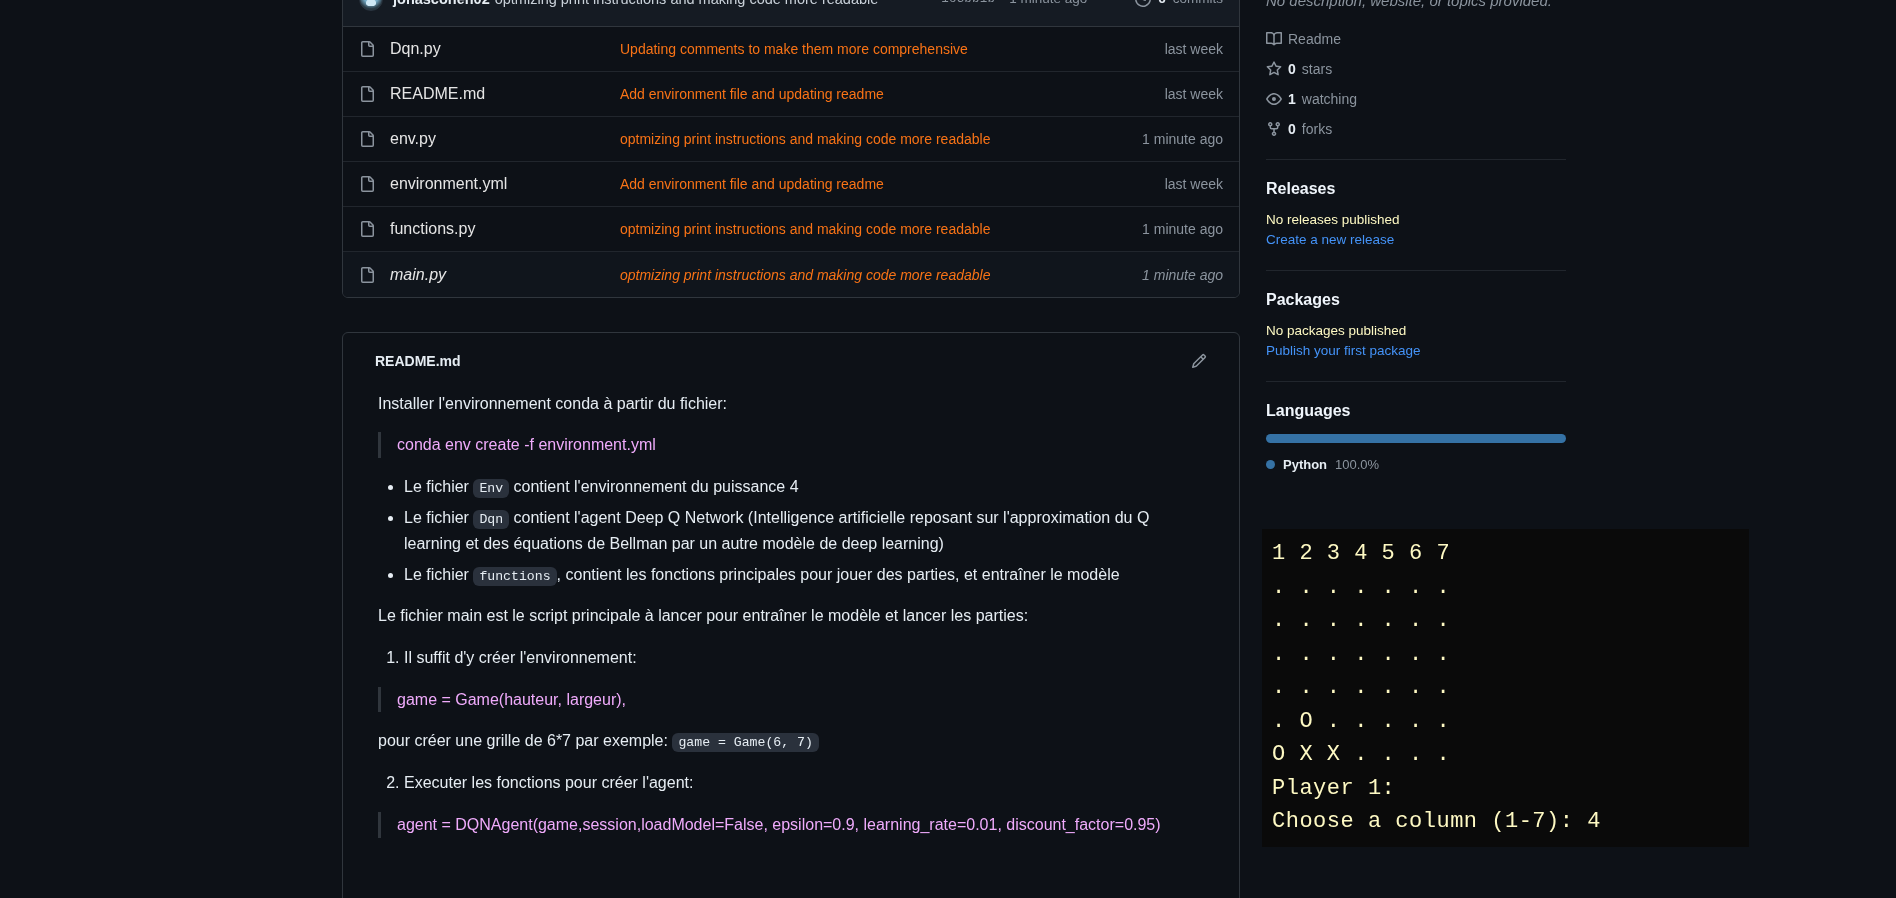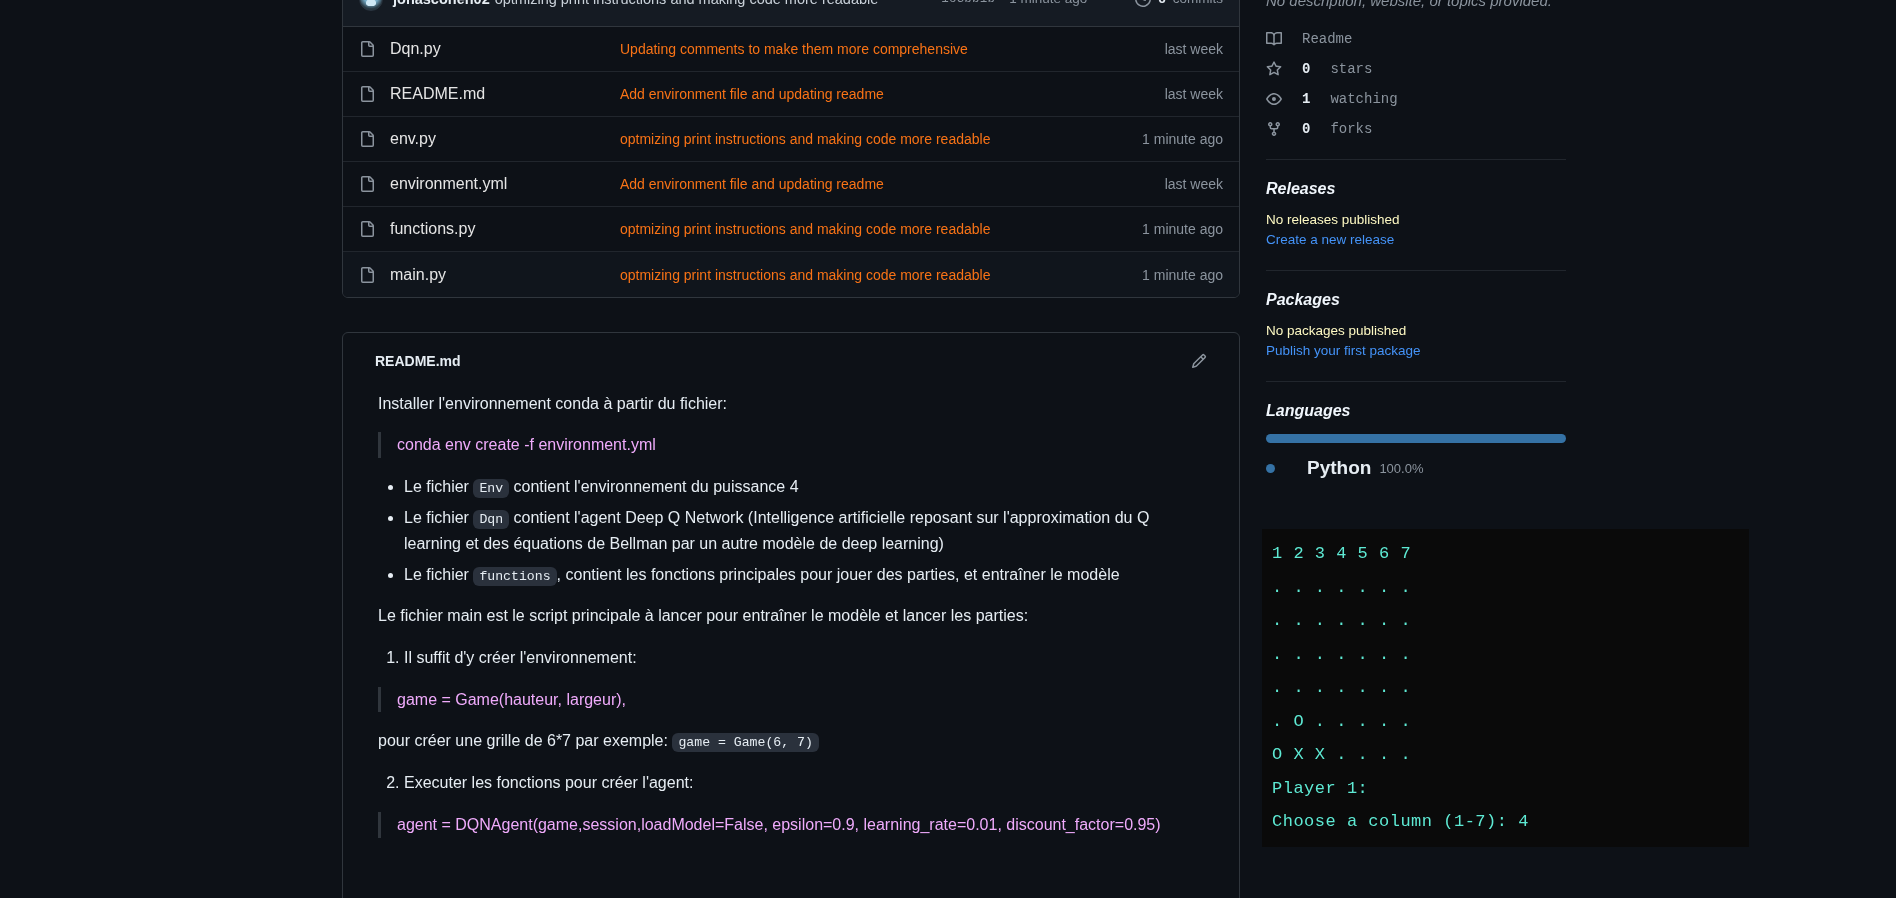--- a/index.html
+++ b/index.html
@@ -62,21 +62,21 @@
   .commit-count b { color: #e6edf3; font-weight: 600; }
 
   .file-row {
     display: flex; align-items: center;
     height: 45px;
     padding: 0 16px;
     border-bottom: 1px solid #21262d;
     font-size: 14px;
   }
   .file-row:last-child { border-bottom: none; }
-  .file-row.alt { background: #10151c; }
+  .file-row.alt { background: #10151c; font-style: italic; }
   .file-icon { flex: 0 0 20px; margin-right: 11px; display: flex; align-items: center; }
   .file-name { flex: 0 0 230px; color: #e5e5e5; font-size: 16px; }
   .file-commit { flex: 1; color: #f97316; font-size: 14px; }
   .file-time { color: #8b949e; font-size: 14px; text-align: right; white-space: nowrap; }
 
   
   .readme-card {
     border: 1px solid #30363d;
     border-radius: 6px;
     margin-top: 34px;
@@ -127,46 +127,46 @@
     margin-left: 26px;
     padding-top: 0;
   }
   .side-desc {
     font-style: italic;
     font-size: 15px; color: #8b949e;
     margin-top: -8px;
     margin-bottom: 22px;
   }
   .side-meta { display: flex; flex-direction: column; gap: 14px; }
-  .side-meta-row { display: flex; align-items: flex-end; gap: 20px; font-size: 14px; color: #8b949e; font-family: Liberation Mono, monospace; }
+  .side-meta-row { display: flex; align-items: flex-end; gap: 6px; font-size: 14px; color: #8b949e; }
   .side-meta-row b { color: #e6edf3; font-weight: 600; }
   .side-meta-row .lbl { color: #8b949e; }
   .side-hr { border: none; border-top: 1px solid #21262d; margin: 22px 0 20px 0; }
-  .side-h { font-size: 16px; font-weight: 600; color: #f0f6fc; margin-bottom: 14px; font-style: italic; }
+  .side-h { font-size: 16px; font-weight: 600; color: #f0f6fc; margin-bottom: 14px; }
   .side-sub { font-size: 13.5px; color: #fef9c3; margin-bottom: 3px; }
   .side-link { font-size: 13.5px; color: #4493f8; text-decoration: none; display: inline-block; }
   .lang-bar {
     height: 9px; border-radius: 6px; background: #3572A5;
     margin: 14px 0 14px 0; overflow: hidden; display: flex;
   }
   .lang-item { display: flex; align-items: center; gap: 8px; font-size: 13px; color: #8b949e; }
   .lang-dot { width: 9px; height: 9px; border-radius: 50%; background: #3572A5; flex: 0 0 9px; }
-  .lang-item b { color: #e6edf3; font-weight: 600; font-size: 19px; margin-left: 24px; }
+  .lang-item b { color: #e6edf3; font-weight: 600; font-size: 13px; }
 
   
   .terminal {
     position: absolute;
     left: 1262px; top: 529px;
     width: 487px; height: 318px;
     background: #0a0a0a;
     padding: 8px 10px;
     font-family: "Liberation Mono", monospace;
-    font-size: 17px;
+    font-size: 22px;
     line-height: 33.5px;
-    color: #5eead4;
+    color: #fef9c3;
     overflow: hidden;
     white-space: pre;
     letter-spacing: 0.5px;
   }
   svg { display: block; }
 </style>
 </head>
 <body>
 
 <div class="page">

